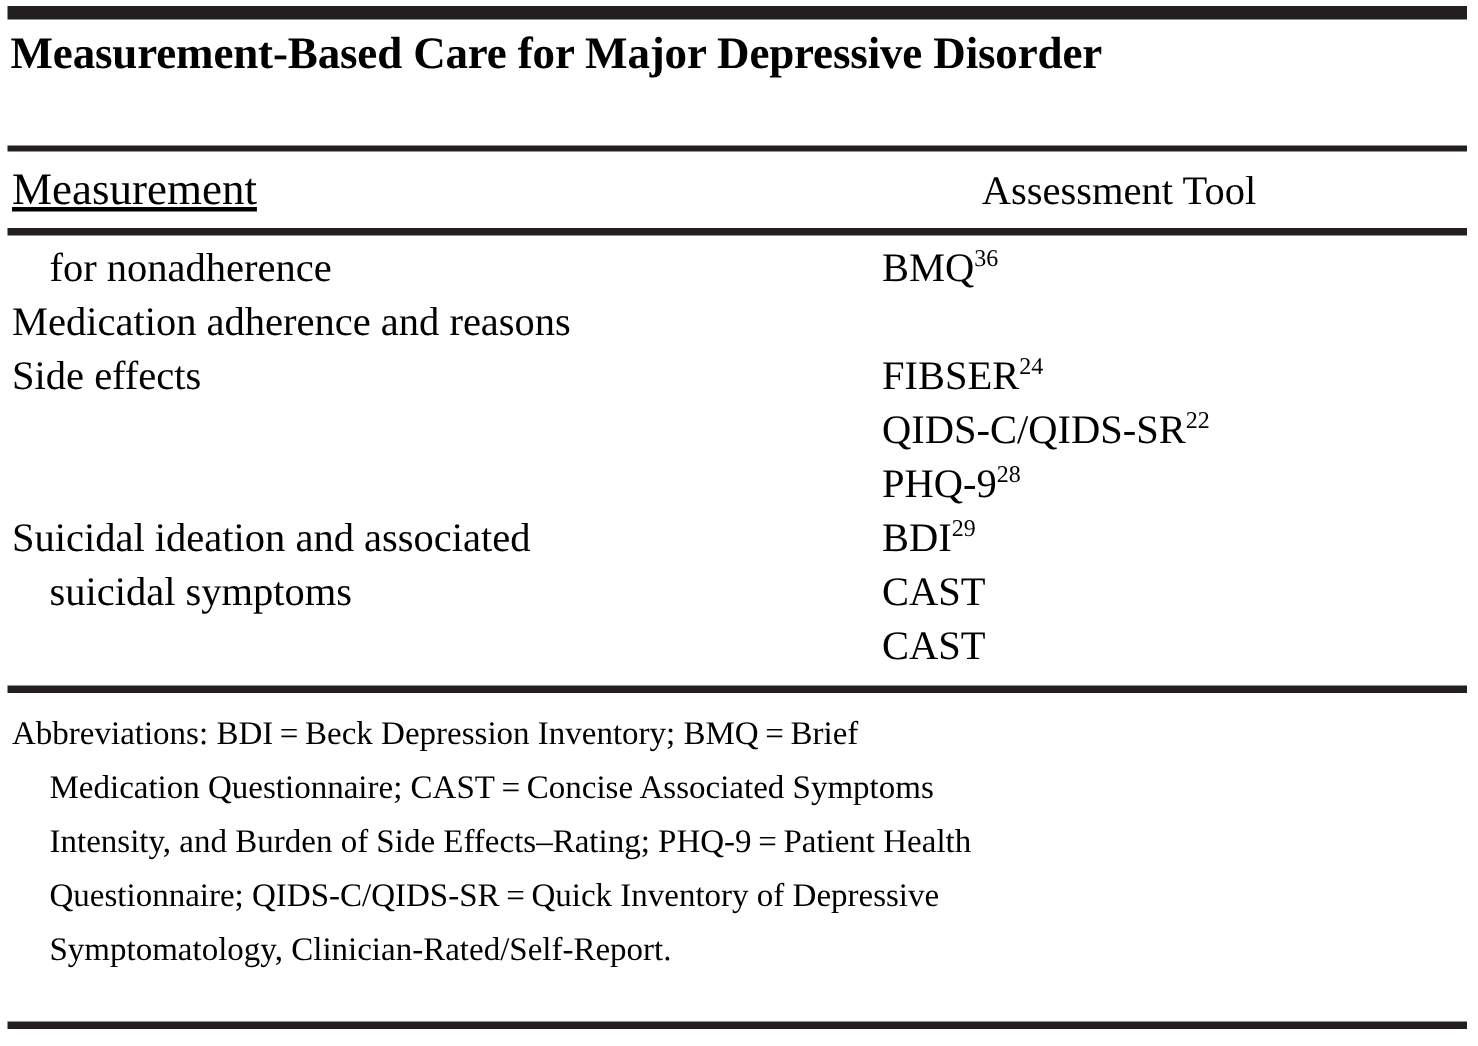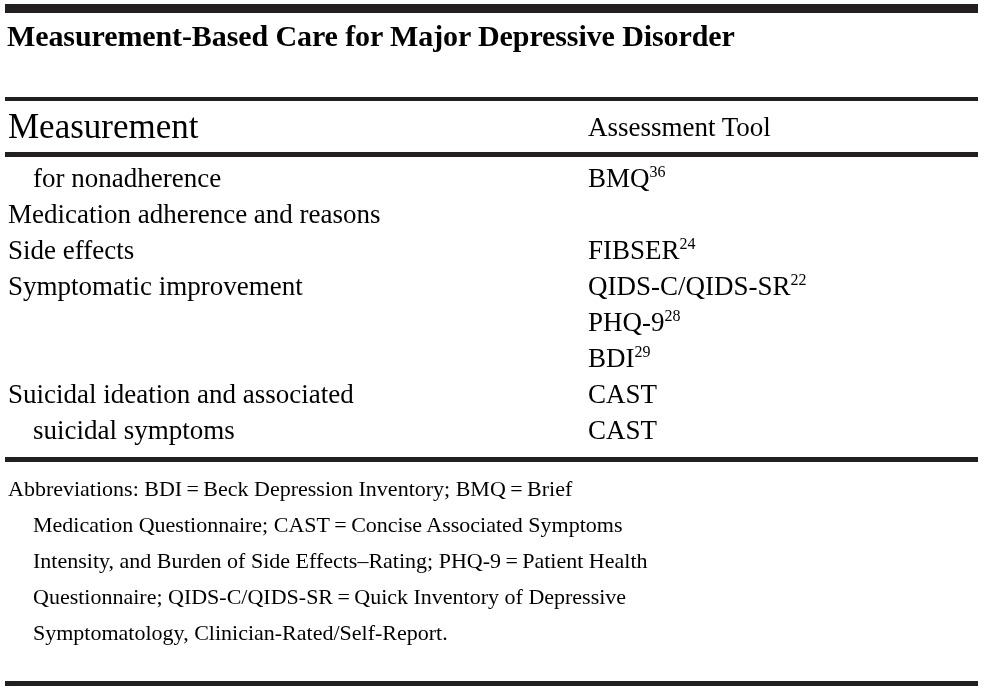--- a/index.html
+++ b/index.html
@@ -54,29 +54,31 @@
     position: absolute;
     left: 0;
     top: 110px;
     width: 985px;
     height: 40px;
   }
   #column-headers .ch-measurement {
     position: absolute;
     left: 8px;
     top: 0;
-    font-size: 35px;
+    font-size: 30px;
     line-height: 34px;
     white-space: nowrap;
+    text-decoration: underline;
   }
   #column-headers .ch-tool {
     position: absolute;
-    left: 588px;
+    left: 612px;
     top: 0;
     width: 268px;
+    text-align: center;
     font-size: 27px;
     line-height: 34px;
     white-space: nowrap;
   }
 
   
   #table-body {
     position: absolute;
     left: 0;
     top: 160px;
@@ -138,21 +140,20 @@
     <div class="ch-tool">Assessment Tool</div>
   </div>
 
   <div class="rule rule-header"></div>
 
   <div id="table-body">
     <div class="body-col-measurement">
       <div class="cell-line indent">for nonadherence</div>
       <div class="cell-line">Medication adherence and reasons</div>
       <div class="cell-line">Side effects</div>
-      <div class="cell-line">Symptomatic improvement</div>
       <div class="cell-line blank"></div>
       <div class="cell-line blank"></div>
       <div class="cell-line">Suicidal ideation and associated</div>
       <div class="cell-line indent">suicidal symptoms</div>
     </div>
 
     <div class="body-col-tool">
       <div class="cell-line"><span>BMQ</span><sup>36</sup></div>
       <div class="cell-line"><span></span><sup></sup></div>
       <div class="cell-line"><span>FIBSER</span><sup>24</sup></div>

